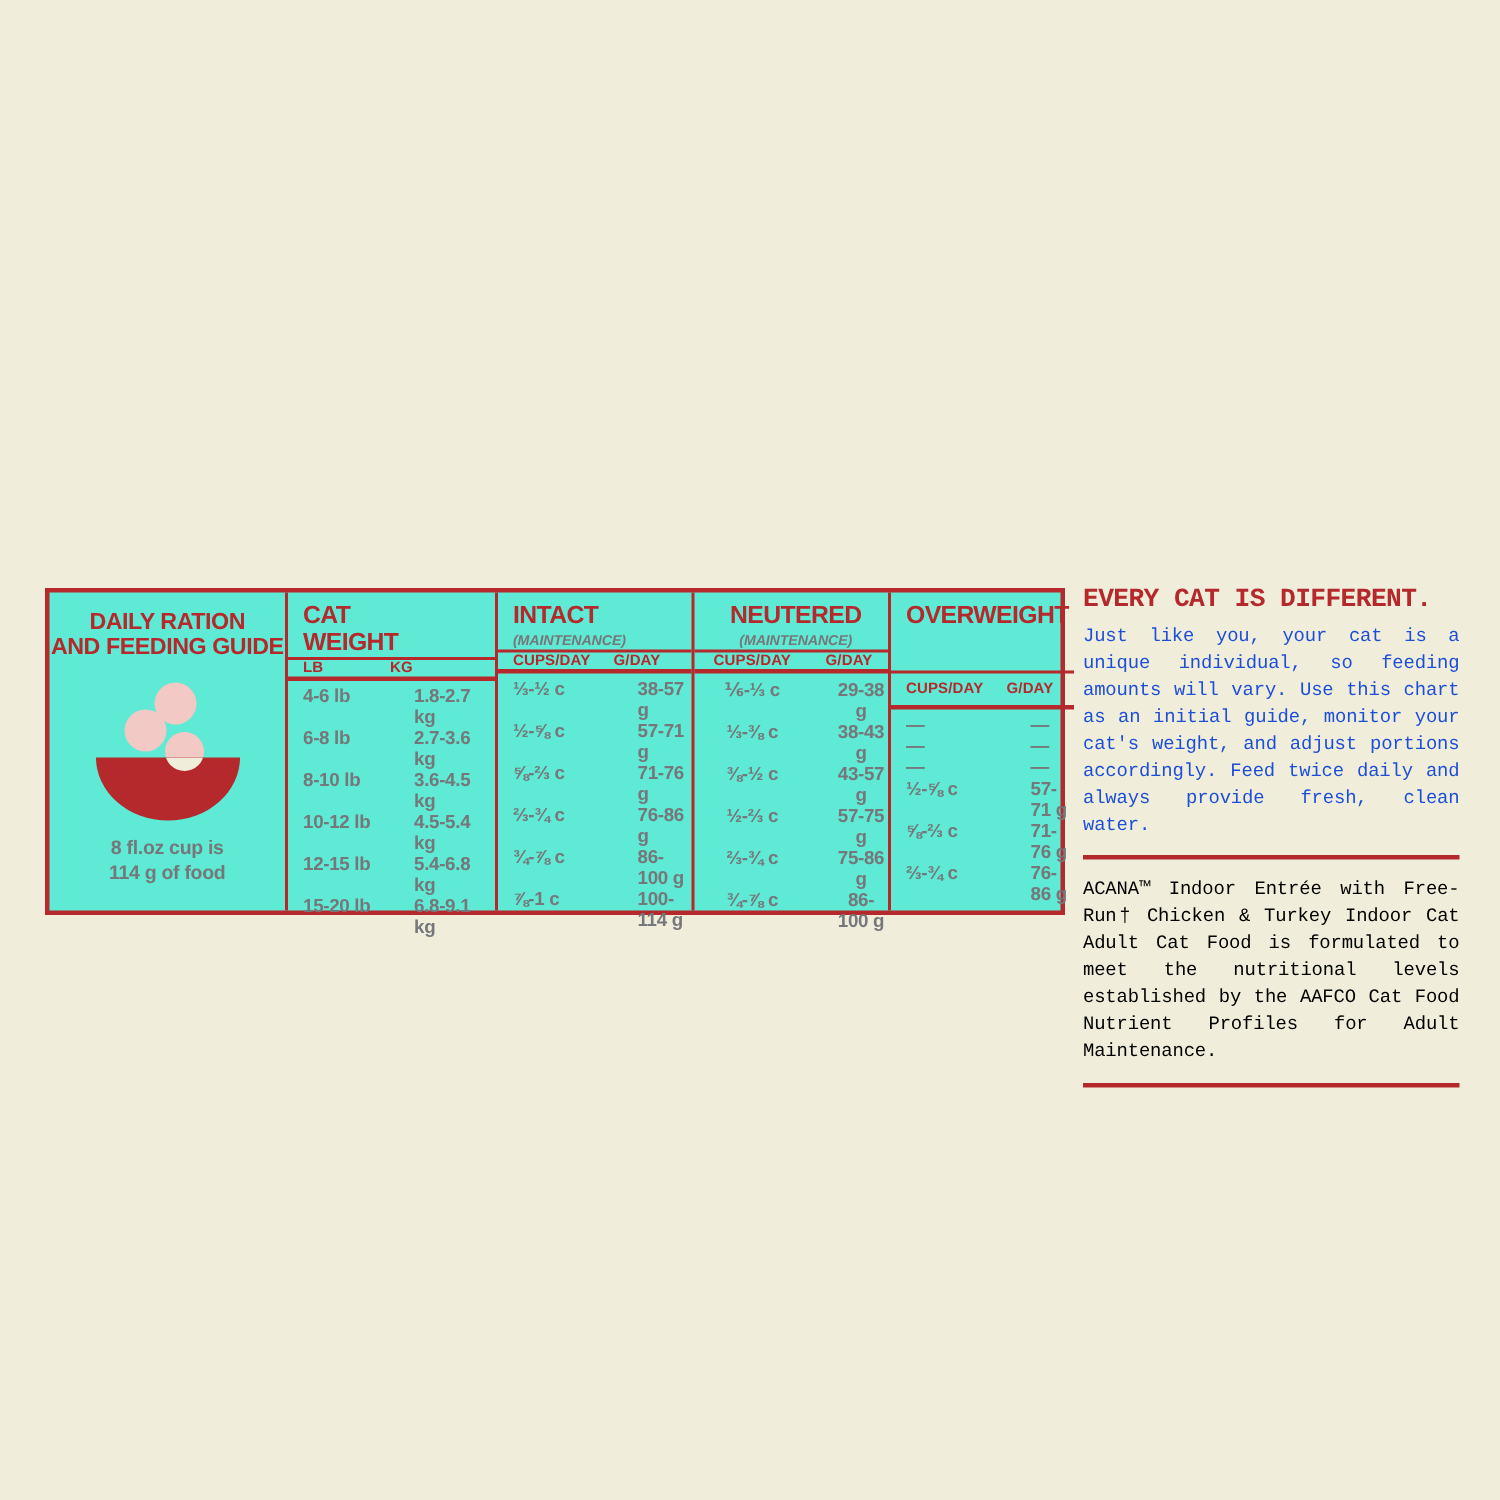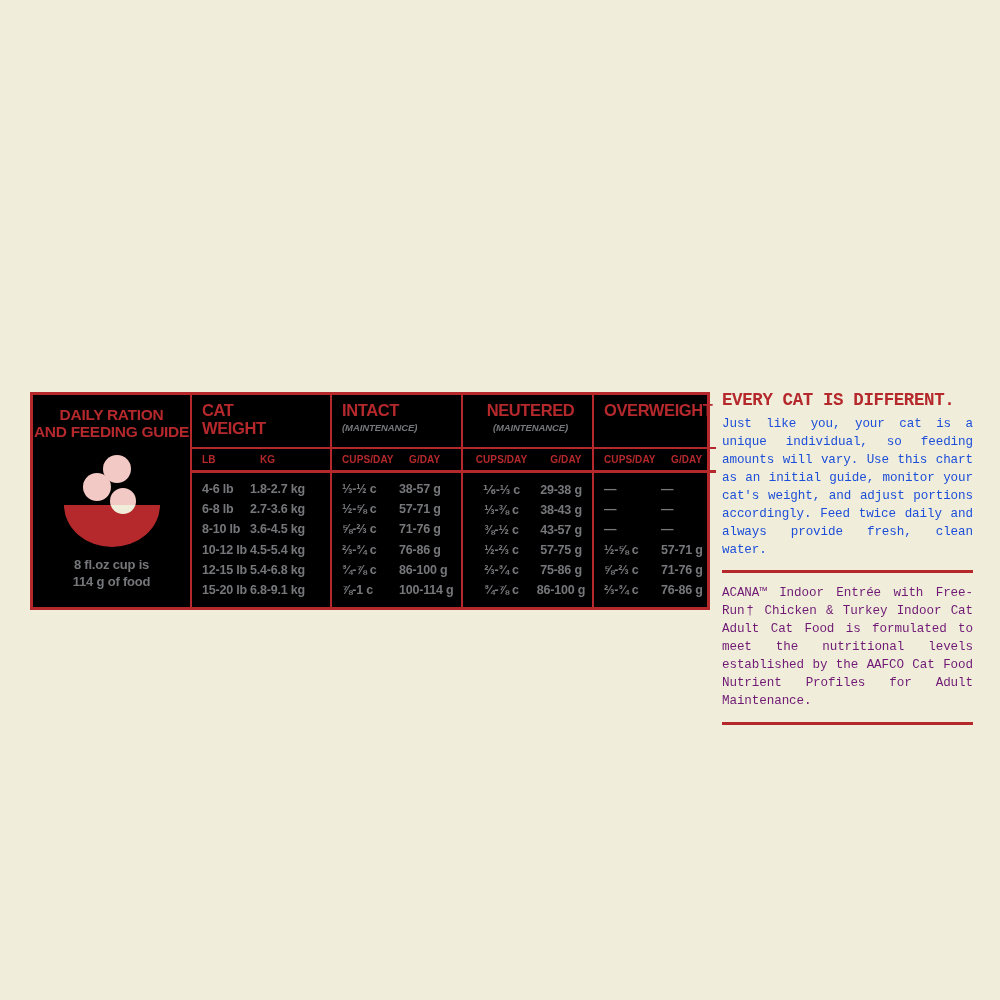--- a/index.html
+++ b/index.html
@@ -9,21 +9,21 @@
     font-family:"Liberation Sans","DejaVu Sans",sans-serif;
     color:#76777a;
     -webkit-font-smoothing:antialiased;
   }
   .sheet{position:relative;width:1000px;height:1000px;background:#f0eedb;overflow:hidden;}
 
   
   .ftable{
     position:absolute;left:30px;top:392px;width:680px;height:218px;
     border:3px solid #b5292d;box-sizing:border-box;
-    display:flex;background:#000000;
+    display:flex;background:#5eead4;
   }
   .panel-left{
     position:relative;width:157px;flex:0 0 157px;box-sizing:border-box;
   }
   .panel-title{
     margin-top:11px;text-align:center;
     color:#b5292d;font-weight:bold;font-size:15.5px;line-height:1.12;
     letter-spacing:-0.3px;white-space:pre-line;
   }
   .bowl-wrap{position:absolute;left:50%;top:52px;transform:translateX(-50%);}
@@ -52,42 +52,42 @@
   .col-sub{
     height:24px;box-sizing:border-box;border-bottom:3px solid #b5292d;
     display:flex;align-items:center;padding-left:10px;
     color:#b5292d;font-weight:bold;font-size:10px;letter-spacing:0.1px;gap:10px;
   }
   .col-body{
     flex:1;display:flex;flex-direction:column;justify-content:space-evenly;
     padding:3px 0 4px 10px;
   }
   .drow{display:flex;align-items:baseline;
-    font-size:12.5px;font-weight:bold;color:#76777a;letter-spacing:-0.2px;}
+    font-size:12.5px;font-weight:bold;color:#76777a;letter-spacing:-0.2px;gap:26px;}
   .c1{flex:0 0 48px;}
   .col-i .c1,.col-n .c1,.col-o .c1,
   .col-i .h1,.col-n .h1,.col-o .h1{flex:0 0 57px;width:57px;}
   .h1{flex:0 0 48px;width:48px;display:inline-block;}
   .c2,.h2{flex:1;}
 
   
   .info{
     position:absolute;left:722px;top:391px;width:251px;font-family:Liberation Mono, monospace;
   }
   .info-heading{
     color:#b5292d;font-weight:bold;font-size:17.5px;letter-spacing:-0.4px;
     margin:0 0 7px 0;line-height:1.05;
   }
   .info-body{
     color:#1d4ed8;font-size:12.6px;line-height:1.42;text-align:justify;
     letter-spacing:-0.1px;margin:0 0 11px 0;
   }
   .rule{height:3px;background:#b5292d;margin:0 0 12px 0;}
   .info-formulation{
-    color:#701a75;font-size:12.6px;line-height:1.42;text-align:justify;
+    color:#000000;font-size:12.6px;line-height:1.42;text-align:justify;
     letter-spacing:-0.1px;margin:0 0 11px 0;
   }
 </style>
 </head>
 <body>
 
 <div class="sheet">
 
   <div class="ftable">
 

